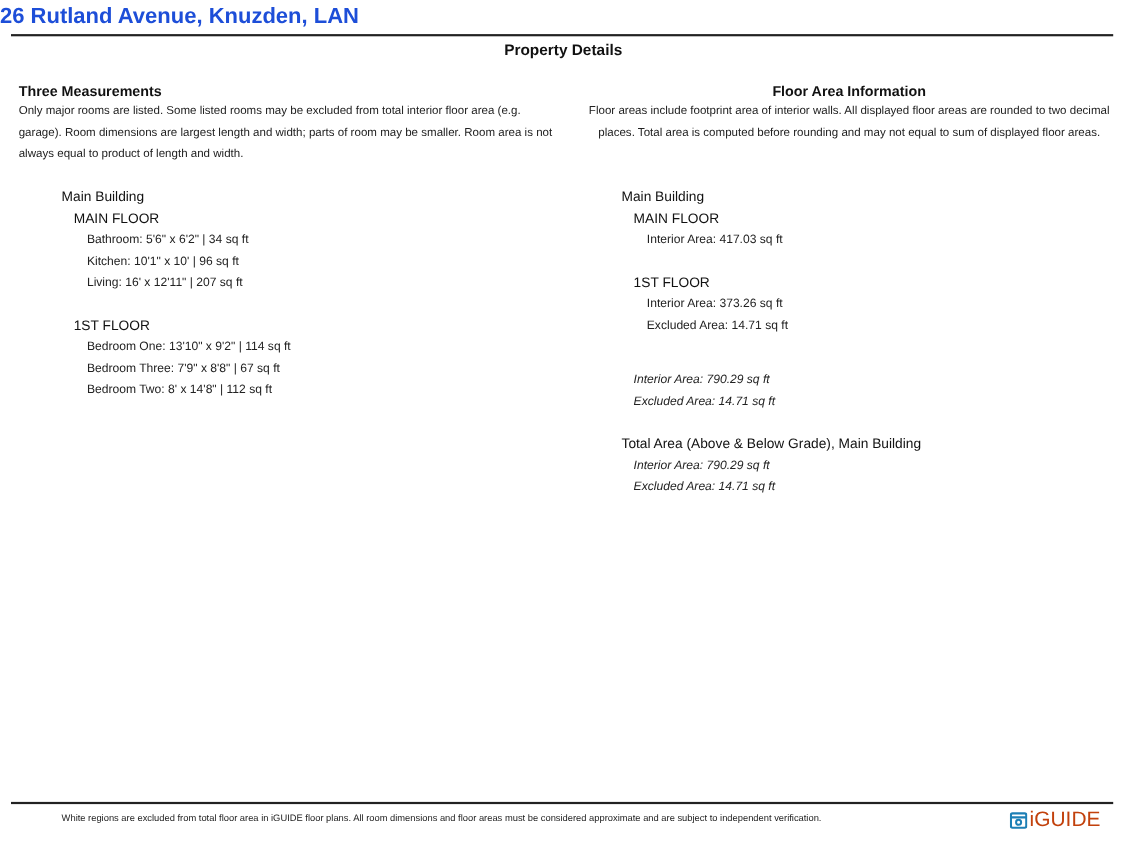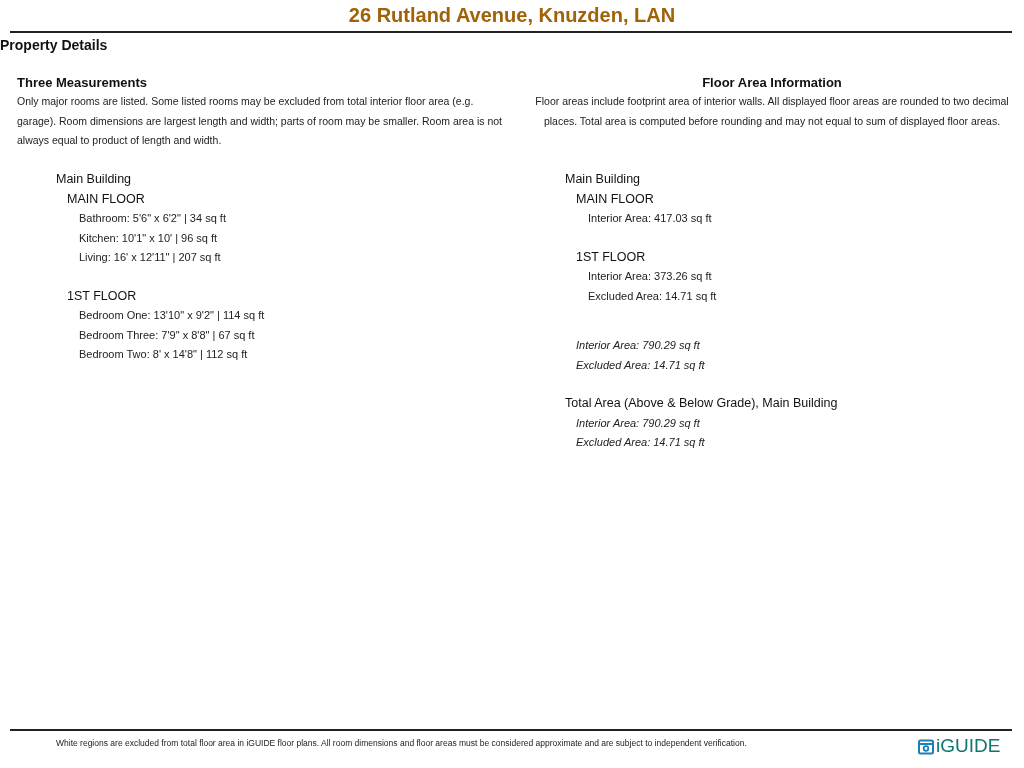--- a/index.html
+++ b/index.html
@@ -13,41 +13,41 @@
       position: relative;
       overflow: hidden;
       font-family: "Liberation Sans", sans-serif;
       color: #111111;
     }
     .page-title {
       position: absolute;
       top: 2px;
       left: 0;
       width: 1024px;
-      text-align: center;
+      text-align: left;
       font-size: 20px;
       font-weight: bold;
       line-height: 26px;
-      color: #a16207;
+      color: #1d4ed8;
     }
     .rule {
       position: absolute;
       left: 10px;
       width: 1002px;
       height: 2px;
       background: #222;
     }
     .rule.top { top: 31px; }
     .rule.bottom { top: 729px; }
     .subtitle {
       position: absolute;
       top: 36px;
       left: 0;
       width: 1024px;
-      text-align: left;
+      text-align: center;
       font-size: 14px;
       font-weight: bold;
       line-height: 18px;
     }
     .col {
       position: absolute;
       top: 74px;
     }
     .col.left { left: 17px; width: 490px; }
     .col.right { left: 527px; width: 490px; text-align: center; }
@@ -102,21 +102,21 @@
       line-height: 12px;
       color: #222;
       margin-left: 43px;
     }
     .logo {
       position: absolute;
       top: 735px;
       left: 918px;
       display: flex;
       align-items: center;
-      color: #0f766e;
+      color: #c2410c;
       font-size: 19px;
       line-height: 22px;
       letter-spacing: 0px;
     }
     .logo-icon {
       width: 16px;
       height: 16px;
       margin-right: 2px;
       display: inline-block;
     }

